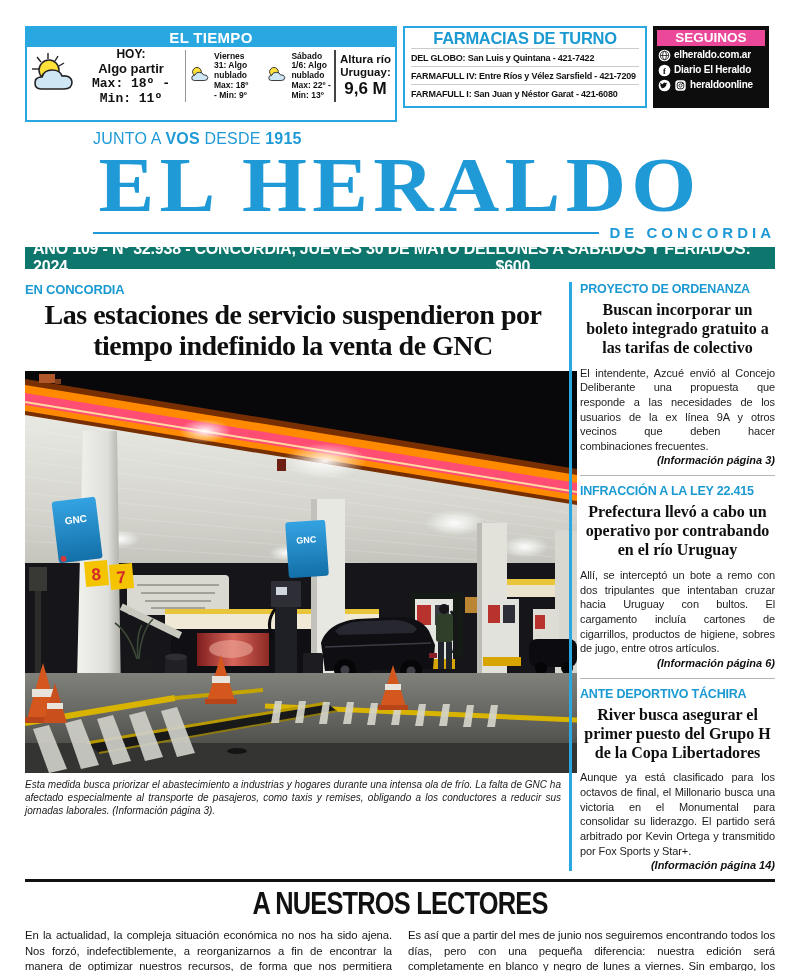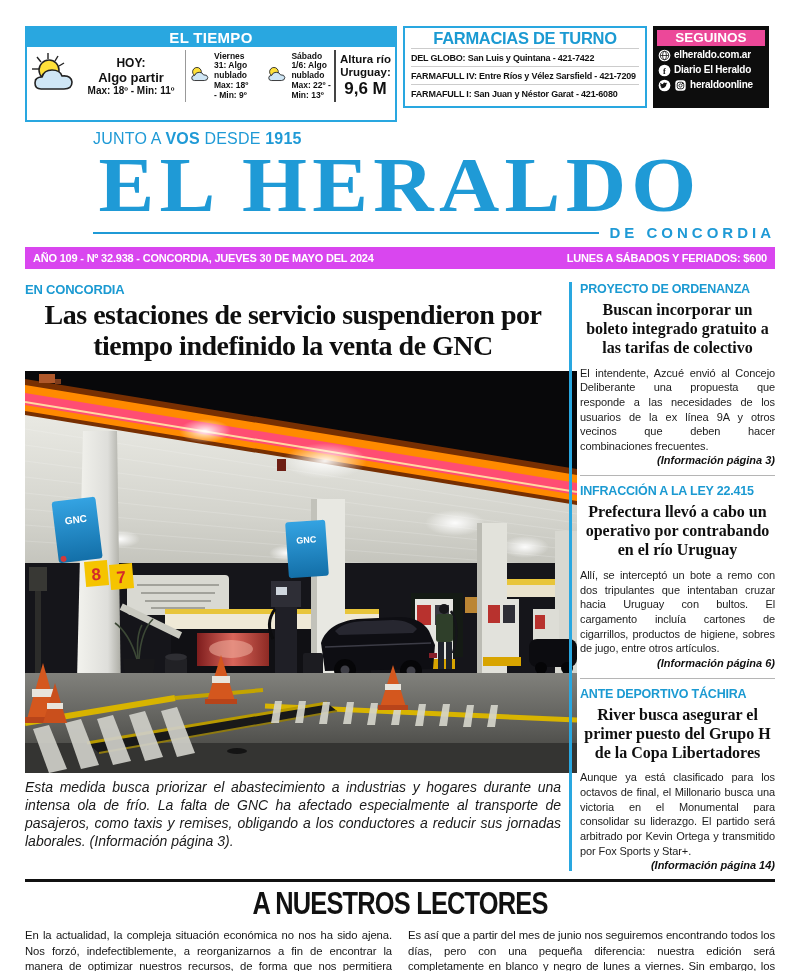--- a/index.html
+++ b/index.html
@@ -10,21 +10,21 @@
   
   .topband { display:flex; gap:6px; }
   .box { border:2px solid #29a7e0; background:#fff; }
   .wx { width:372px; height:96px; }
   .wx-head { background:#29a7e0; color:#fff; font-weight:bold; font-size:15px; text-align:center; letter-spacing:.3px; padding:1px 0; }
   .wx-body { display:flex; align-items:stretch; height:58px; }
   .wx-col1 { display:flex; align-items:center; gap:4px; padding:2px 4px; width:158px; }
   .wx-col1 .txt { text-align:center; flex:1; }
   .wx-hoy { font-size:12px; font-weight:bold; }
   .wx-cond { font-size:13px; font-weight:bold; }
-  .wx-rng { font-size:10px; font-weight:bold; }
+  .wx-rng { font-size:13px; font-weight:bold;font-family:Liberation Mono, monospace; }
   .vdiv { width:1px; background:#999; margin:3px 0; }
   .vdiv2 { width:2px; background:#444; margin:3px 0; }
   .wx-col2 { width:148px; display:flex; flex-direction:row; justify-content:center; }
   .wx-fr { display:flex; align-items:center; gap:3px; padding:1px 3px; }
   .wx-fr .l1,.wx-fr .l2 { font-size:8.5px; font-weight:bold; line-height:1.15; }
   .hdiv { height:1px; background:#aaa; margin:1px 4px; }
   .wx-col3 { flex:1; display:flex; flex-direction:column; justify-content:center; align-items:center; padding:0 2px; }
   .wx-river { font-size:11.5px; font-weight:bold; text-align:center; line-height:1.15; }
   .wx-rval { font-size:17px; font-weight:bold; }
 
@@ -41,30 +41,30 @@
 
   
   .mast { padding:8px 0 0 0; }
   .tagline { color:#1f9ad6; font-size:16px; padding-left:68px; letter-spacing:.2px; }
   .tagline b { font-weight:bold; }
   .mast-title { font-family:"Liberation Serif", serif; font-weight:bold; color:#1f9ad6; font-size:78px; line-height:.95; text-align:center; letter-spacing:5px; transform:scaleX(1.07); transform-origin:center; white-space:nowrap; }
   .mast-sub { display:flex; align-items:center; padding-left:68px; margin-top:2px; }
   .mast-line { flex:1; height:2px; background:#1f9ad6; margin-right:10px; }
   .mast-subtxt { color:#1f9ad6; font-weight:bold; font-size:15px; letter-spacing:4px; }
 
-  .infobar { margin-top:6px; background:#d946ef; color:#fff; height:22px; display:flex; align-items:center; justify-content:space-between; padding:0 8px; font-weight:bold; font-size:11px; letter-spacing:-.2px; }
+  .infobar { margin-top:6px; background:#0f766e; color:#fff; height:22px; display:flex; align-items:center; justify-content:space-between; padding:0 8px; font-weight:bold; font-size:16px; letter-spacing:-.2px; }
 
   
   .main { display:flex; margin-top:13px; }
   .leadcol { width:536px; }
   .kicker { color:#1b9ad2; font-weight:bold; font-size:13px; letter-spacing:-.2px; }
   .headline { font-family:"Liberation Serif", serif; font-weight:bold; font-size:28px; letter-spacing:-.5px; line-height:1.1; text-align:center; color:#0f0f0f; margin-top:3px; }
   .photo { margin-top:9px; width:552px; height:402px; background:#000; }
   .photo svg { display:block; }
-  .caption { margin-top:5px; font-style:italic; font-size:14px; line-height:1.3; color:#1a1a1a; text-align:justify; }
+  .caption { margin-top:5px; font-style:italic; font-size:10px; line-height:1.3; color:#1a1a1a; text-align:justify; }
 
   .sidebar { flex:1; margin-left:8px; border-left:3px solid #29a7e0; padding-left:8px; }
   .story .kicker { font-size:12.5px; }
   .story-head { font-family:"Liberation Serif", serif; font-weight:bold; font-size:16px; line-height:1.18; text-align:center; color:#0f0f0f; margin-top:5px; }
   .story-body { margin-top:8px; font-size:11px; line-height:1.33; text-align:justify; color:#1c1c1c; letter-spacing:-.1px; }
   .story-ref { font-weight:bold; font-style:italic; font-size:11px; text-align:right; margin-top:1px; }
   .ssep { border-top:1px solid #b5b5b5; margin:9px 0 8px 0; }
 
   
   .bigrule { height:3px; background:#111; margin-top:8px; }

